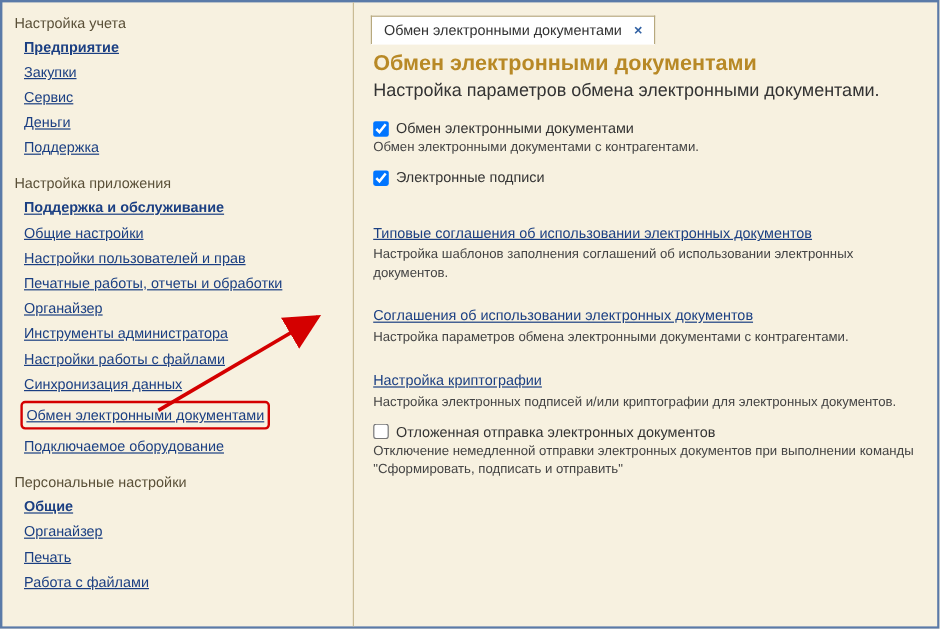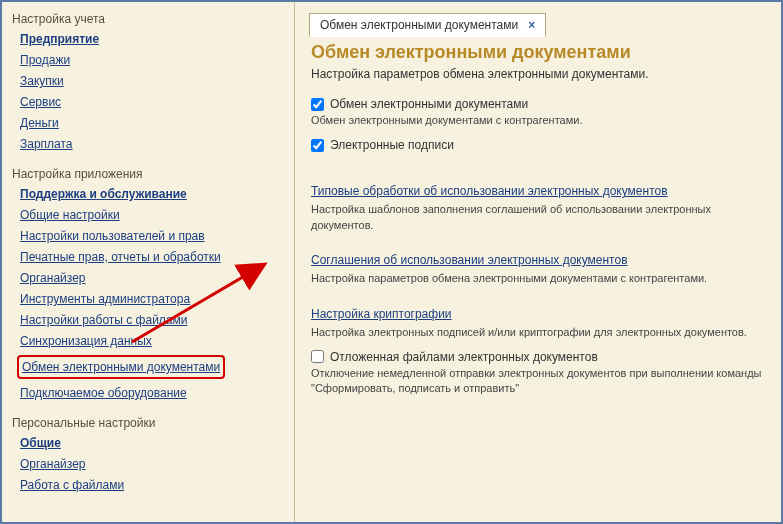--- a/index.html
+++ b/index.html
@@ -78,21 +78,21 @@
   }
   h1.page-title {
     color: #b88926;
     font-size: 18px;
     font-weight: bold;
     margin: 6px 0 4px 0;
   }
   .subtitle {
     color: #333;
     margin: 0 0 16px 0;
-    font-size: 12px;
+    font-size: 15px;
   }
   .check-row {
     display: flex;
     align-items: center;
     gap: 6px;
     margin: 4px 0 2px 0;
   }
   .check-row input[type=checkbox] {
     margin: 0;
   }
@@ -117,41 +117,41 @@
   }
 </style>
 </head>
 <body>
 
 <div class="window">
 
   <div class="sidebar">
     <div class="section-title first">Настройка учета</div>
     <span class="nav-item bold">Предприятие</span>
-    <span class="nav-item">Продажи</span>
     <span class="nav-item">Закупки</span>
     <span class="nav-item">Сервис</span>
     <span class="nav-item">Деньги</span>
-    <span class="nav-item">Зарплата</span>
+    <span class="nav-item">Поддержка</span>
 
     <div class="section-title" style="margin-top:14px">Настройка приложения</div>
     <span class="nav-item bold">Поддержка и обслуживание</span>
     <span class="nav-item">Общие настройки</span>
     <span class="nav-item">Настройки пользователей и прав</span>
-    <span class="nav-item">Печатные прав, отчеты и обработки</span>
+    <span class="nav-item">Печатные работы, отчеты и обработки</span>
     <span class="nav-item">Органайзер</span>
     <span class="nav-item">Инструменты администратора</span>
     <span class="nav-item">Настройки работы с файлами</span>
     <span class="nav-item">Синхронизация данных</span>
     <span class="nav-item highlighted">Обмен электронными документами</span>
     <span class="nav-item">Подключаемое оборудование</span>
 
     <div class="section-title" style="margin-top:14px">Персональные настройки</div>
     <span class="nav-item bold">Общие</span>
     <span class="nav-item">Органайзер</span>
+    <span class="nav-item">Печать</span>
     <span class="nav-item">Работа с файлами</span>
   </div>
 
   <div class="content">
     <div class="tab-strip">
       <span class="tab">
         <span>Обмен электронными документами</span>
         <span class="tab-close">×</span>
       </span>
     </div>
@@ -166,32 +166,32 @@
       </div>
       <div class="desc">Обмен электронными документами с контрагентами.</div>
 
       <div class="check-row">
         <input type="checkbox" checked="" style="">
         <span>Электронные подписи</span>
       </div>
 
       <div style="height:20px"></div>
 
-      <span class="link">Типовые обработки об использовании электронных документов</span>
+      <span class="link">Типовые соглашения об использовании электронных документов</span>
       <div class="desc">Настройка шаблонов заполнения соглашений об использовании электронных документов.</div>
 
       <span class="link">Соглашения об использовании электронных документов</span>
       <div class="desc">Настройка параметров обмена электронными документами с контрагентами.</div>
 
       <span class="link">Настройка криптографии</span>
       <div class="desc">Настройка электронных подписей и/или криптографии для электронных документов.</div>
 
       <div class="check-row" style="margin-top:6px">
         <input type="checkbox" style="">
-        <span>Отложенная файлами электронных документов</span>
+        <span>Отложенная отправка электронных документов</span>
       </div>
       <div class="desc">Отключение немедленной отправки электронных документов при выполнении команды "Сформировать, подписать и отправить"</div>
     </div>
   </div>
 
   <svg class="arrow-svg" width="783" height="524">
     <defs>
       <marker id="ah" markerWidth="12" markerHeight="12" refX="9" refY="5" orient="auto">
         <path d="M0,0 L10,5 L0,10 Z" fill="#d40000"></path>
       </marker>

